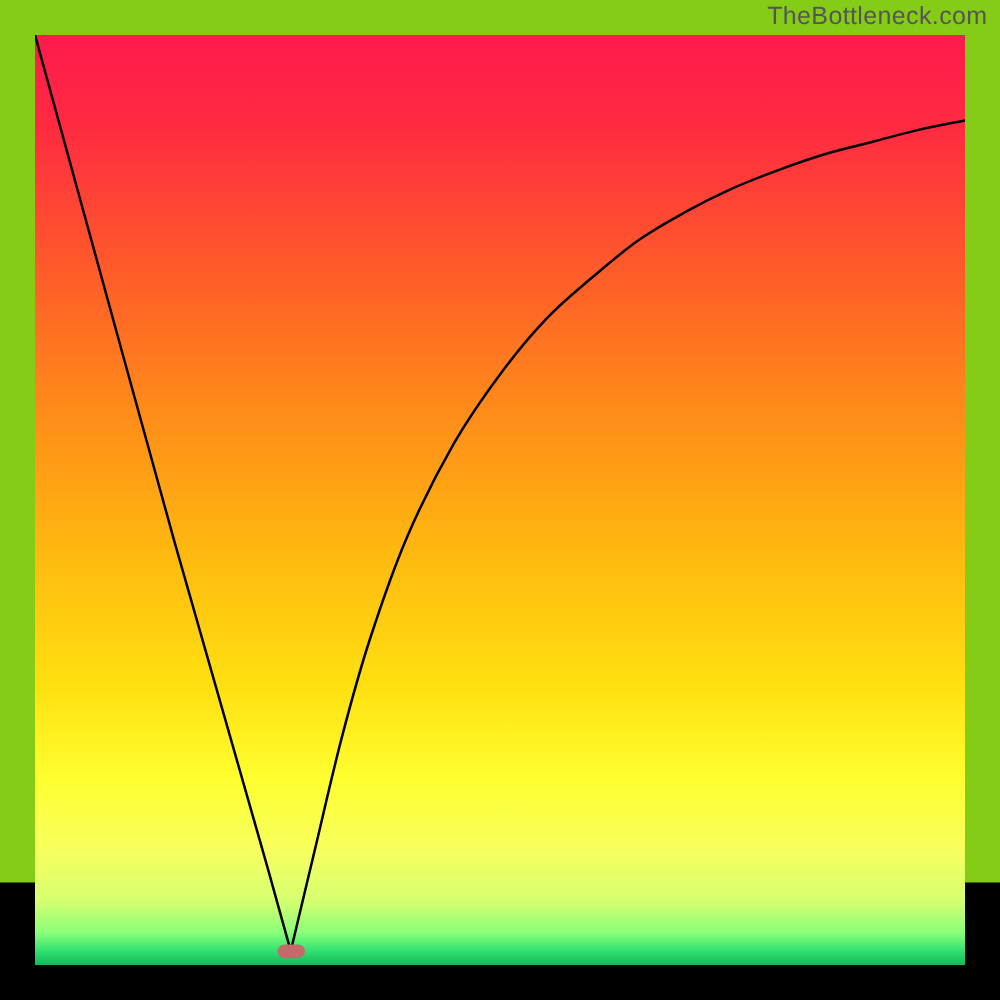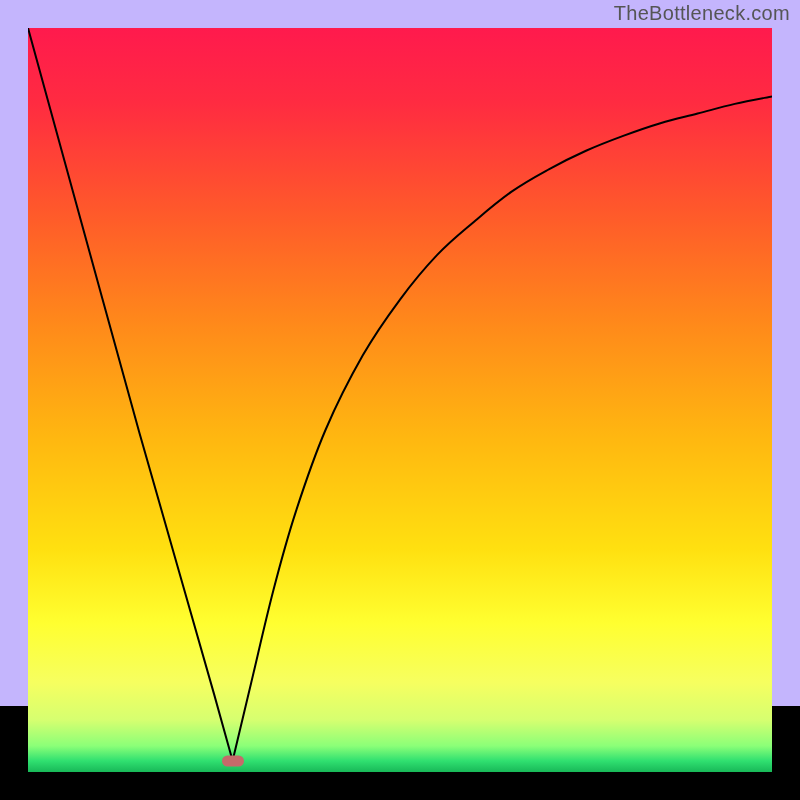--- a/index.html
+++ b/index.html
@@ -8,21 +8,21 @@
     width: 800px;
     height: 800px;
     background: #000;
     overflow: hidden;
     font-family: Arial, Helvetica, sans-serif;
   }
   .frame {
     position: relative;
     width: 800px;
     height: 706px;
-    background: #c4b5fd;
+    background: #84cc16;
   }
   .watermark {
     position: absolute;
     top: 2px;
     right: 10px;
     color: #555;
     font-size: 20px;
     font-weight: 500;
     letter-spacing: 0.3px;
     z-index: 10;

